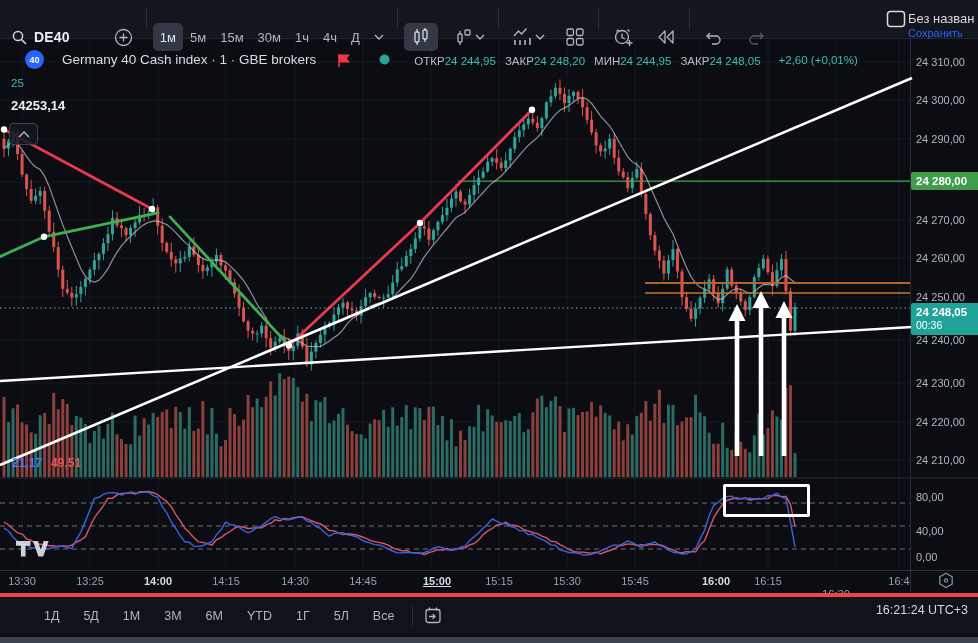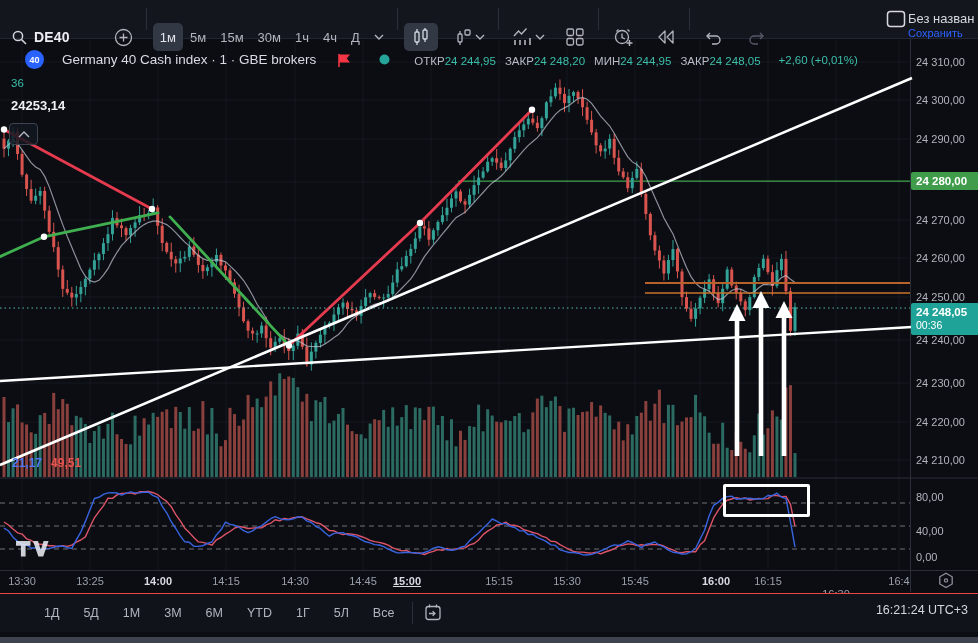--- a/index.html
+++ b/index.html
@@ -37,21 +37,21 @@
   .ttick.bold{color:#d8dbe2;font-weight:700;}
   .badge{position:absolute;left:911px;width:67px;color:#fff;border-radius:2px;line-height:1.25;padding:2px 0 2px 5px;
          font-size:11.5px;font-weight:700;}
   .badge .sub{font-size:10.5px;font-weight:400;}
   
   #annotation{position:absolute;left:694px;top:237px;font-size:21.5px;color:#fff;letter-spacing:.3px;}
   #stoch-vals{position:absolute;left:12px;top:456px;font-size:12px;font-weight:700;}
   #stoch-k{color:#4d79f6;} #stoch-d{color:#e8544f;margin-left:9px;}
   #highlight-box{position:absolute;left:723px;top:484px;width:81px;height:27px;border:3.5px solid #fff;border-radius:2px;}
   
-  #botbar{position:absolute;left:0;top:593px;width:978px;height:38px;background:#10131a;border-top:1px solid #ef4444;
+  #botbar{position:absolute;left:0;top:593px;width:978px;height:38px;background:#10131a;border-top:4px solid #ef4444;
           display:flex;align-items:center;}
   .rng{font-size:12.5px;color:#b2b5be;padding:4px 8px;border-radius:4px;cursor:pointer;flex:0 0 auto;}
   #clock{position:absolute;right:10px;top:603px;font-size:12.5px;color:#d4d7de;cursor:pointer;}
   #bottom-strip{position:absolute;left:0;top:637px;width:978px;height:6px;background:#3d434f;}
   svg{display:block;}
 </style>
 </head>
 <body>
 
 <div id="app">
@@ -758,21 +758,21 @@
       <circle cx="5.5" cy="5.5" r="5" fill="#26a69a"></circle>
     </svg>
     <span id="ohlc-row" style="display:flex;gap:9px;margin-left:6px;">
         <span><span class="lg-label">ОТКР</span><span class="lg-val">24 244,95</span></span>
         <span><span class="lg-label">ЗАКР</span><span class="lg-val">24 248,20</span></span>
         <span><span class="lg-label">МИН</span><span class="lg-val">24 244,95</span></span>
         <span><span class="lg-label">ЗАКР</span><span class="lg-val">24 248,05</span></span>
       </span>
     <span class="lg-val">+2,60 (+0,01%)</span>
   </div>
-  <div id="legend-row2">36</div>
+  <div id="legend-row2">25</div>
   <div id="legend-row3">24253,14</div>
   <div id="collapse-btn">
     <svg width="12" height="8" viewBox="0 0 12 8">
       <path d="M1 7l5-5 5 5" fill="none" stroke="#b7bbc6" stroke-width="1.4"></path>
       </svg>
   </div>
 
   <div id="stoch-vals">
     <span id="stoch-k">21,17</span><span id="stoch-d">49,51</span>
   </div>
@@ -793,21 +793,21 @@
       <div class="ptick" style="top: 531px;">40,00</div>
       <div class="ptick" style="top: 557px;">0,00</div>
     </div>
   <div id="time-axis">
       <div class="ttick" style="left: 22px;">13:30</div>
       <div class="ttick" style="left: 90px;">13:25</div>
       <div class="ttick bold" style="left: 158px;">14:00</div>
       <div class="ttick" style="left: 226px;">14:15</div>
       <div class="ttick" style="left: 295px;">14:30</div>
       <div class="ttick" style="left: 363px;">14:45</div>
-      <div class="ttick bold" style="left: 407px; text-decoration: underline;">15:00</div>
+      <div class="ttick bold" style="left: 437px; text-decoration: underline;">15:00</div>
       <div class="ttick" style="left: 499px;">15:15</div>
       <div class="ttick" style="left: 567px;">15:30</div>
       <div class="ttick" style="left: 635px;">15:45</div>
       <div class="ttick bold" style="left: 700px; margin-left: 16px;">16:00</div>
       <div class="ttick" style="left: 768px;">16:15</div>
       <div class="ttick" style="left: 836px; margin-top: 13px;">16:30</div>
       <div class="ttick" style="left: 899px;">16:4</div>
     </div>
   <div class="badge" id="badge-green" style="top: 172px; background: rgb(63, 156, 75);">24 280,00</div>
   <div class="badge" id="badge-teal" style="top: 303px; background: rgb(31, 163, 152);">

